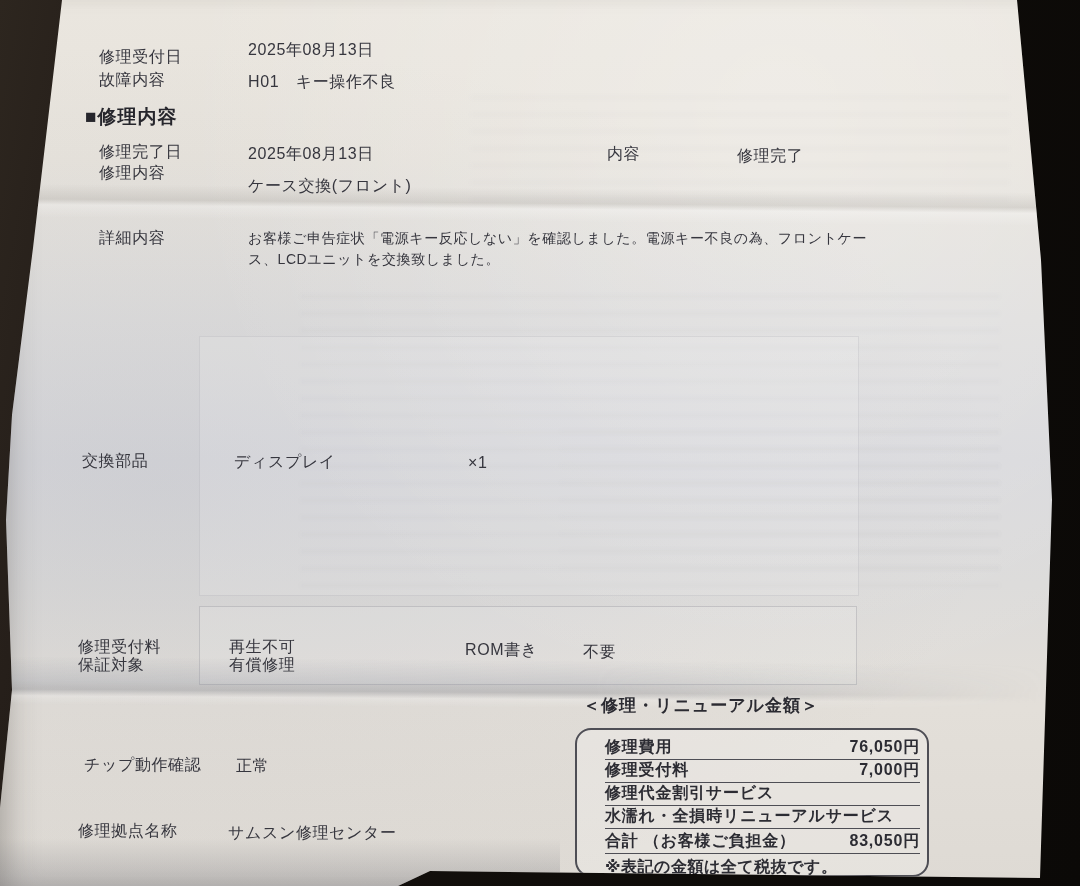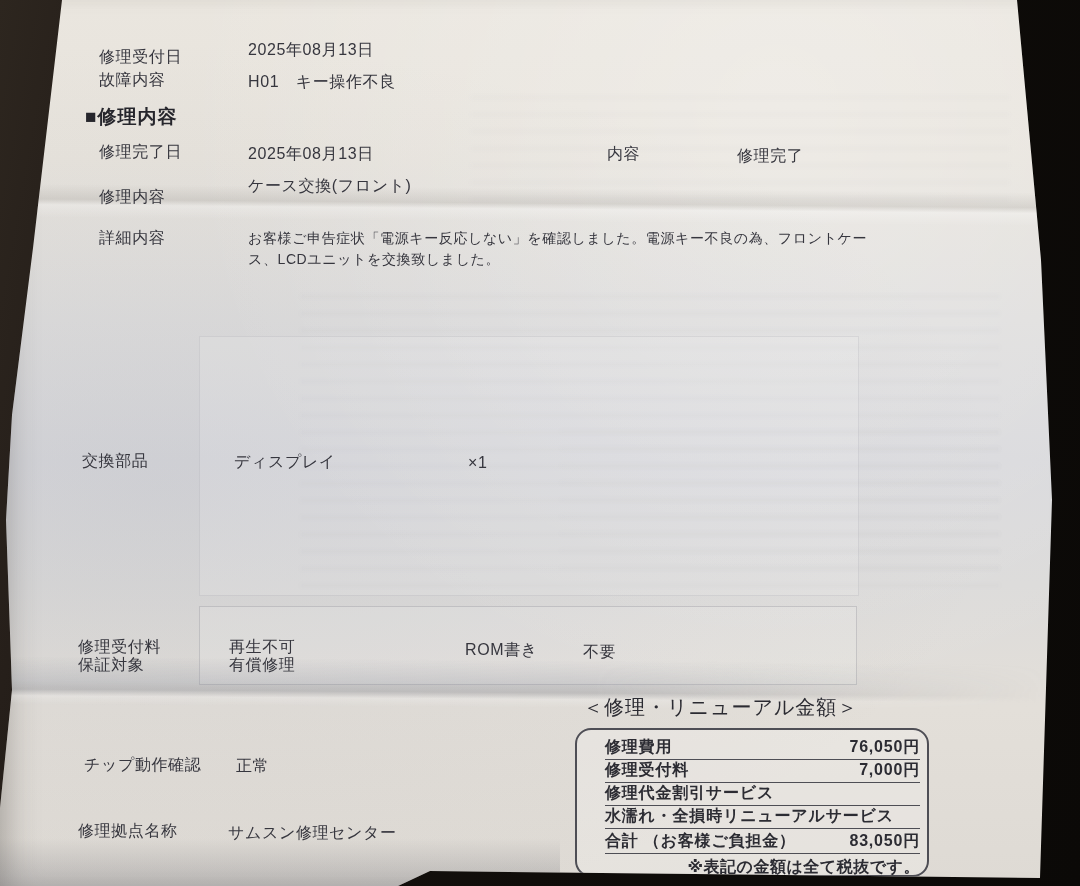--- a/index.html
+++ b/index.html
@@ -33,32 +33,32 @@
     background:repeating-linear-gradient(to bottom,rgba(118,120,132,0.10) 0 3px,rgba(0,0,0,0) 3px 17px);}
   .g1{left:470px;top:96px;width:540px;height:108px;opacity:0.35;}
   .g2{left:300px;top:295px;width:700px;height:300px;}
   .g3{left:560px;top:430px;width:440px;height:150px;opacity:0.4;}
   .ghostbox{border:1px solid rgba(128,130,140,0.22);background:rgba(255,255,255,0.12);}
   .gb1{left:199px;top:336px;width:658px;height:258px;border-color:rgba(128,130,140,0.15);}
   .gb2{left:199px;top:606px;width:656px;height:77px;border-color:rgba(128,130,140,0.30);}
   .t{position:absolute;font-size:16px;color:#36363e;letter-spacing:0.6px;white-space:nowrap;line-height:1.15;}
   .title{font-size:19px;font-weight:700;color:#26262c;letter-spacing:1px;}
   .small{font-size:14px;}
-  .price-title{font-size:20px;font-weight:400;color:#2b2b32;letter-spacing:1px;}
+  .price-title{font-size:17px;font-weight:700;color:#2b2b32;letter-spacing:1px;}
   .price-box{
     position:absolute;left:575px;top:728px;width:354px;height:149px;box-sizing:border-box;
     border:2px solid #4e4e55;border-radius:16px;
     padding:1px 7px 0 28px;background:rgba(255,255,255,0.22);
   }
   .p-row{display:flex;justify-content:space-between;align-items:flex-end;
     border-bottom:1.8px solid #4e4e55;height:23px;padding-bottom:1px;box-sizing:border-box;
     font-size:16px;font-weight:600;color:#2c2c33;letter-spacing:0.8px;white-space:nowrap;}
   .p-row.first{height:29px;}
   .p-row.total{height:25px;}
-  .p-note{height:22px;text-align:right;font-size:16px;font-weight:600;color:#2c2c33;
+  .p-note{height:22px;text-align:left;font-size:16px;font-weight:600;color:#2c2c33;
     padding-top:3px;letter-spacing:0.5px;white-space:nowrap;}
 </style>
 </head>
 <body>
 
 <div class="scene">
   <div class="paper">
 
     <div class="ghost g1"></div>
     <div class="ghost g2"></div>
@@ -72,21 +72,21 @@
     <div class="t" style="left:99px;top:48px">修理受付日</div>
     <div class="t" style="left:248px;top:41px">2025年08月13日</div>
     <div class="t" style="left:99px;top:71px">故障内容</div>
     <div class="t" style="left:248px;top:73px">H01　キー操作不良</div>
 
     <div class="t title" style="left:85px;top:106px">■修理内容</div>
     <div class="t" style="left:99px;top:143px">修理完了日</div>
     <div class="t" style="left:248px;top:145px">2025年08月13日</div>
     <div class="t" style="left:607px;top:145px">内容</div>
     <div class="t" style="left:737px;top:147px">修理完了</div>
-    <div class="t" style="left:99px;top:188px">修理内容</div>
+    <div class="t" style="left:99px;top:164px">修理内容</div>
     <div class="t" style="left:248px;top:177px">ケース交換(フロント)</div>
 
     <div class="t" style="left:99px;top:229px">詳細内容</div>
     <div class="t small" style="left:248px;top:230px">お客様ご申告症状「電源キー反応しない」を確認しました。電源キー不良の為、フロントケー</div>
     <div class="t small" style="left:248px;top:251px">ス、LCDユニットを交換致しました。</div>
 
     <div class="t" style="left:82px;top:452px">交換部品</div>
     <div class="t" style="left:234px;top:453px">ディスプレイ</div>
     <div class="t" style="left:468px;top:454px">×1</div>
 

